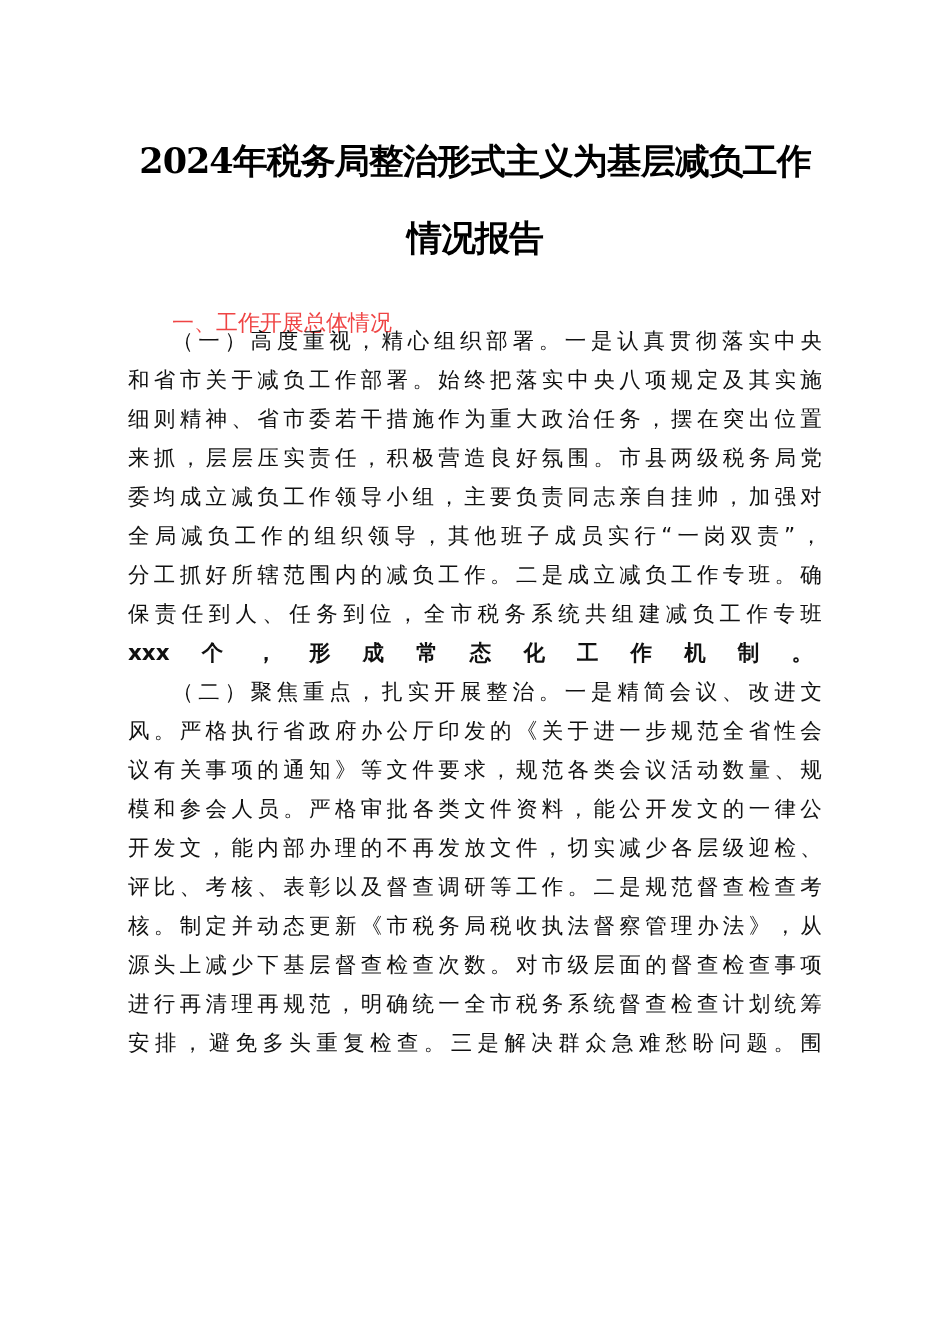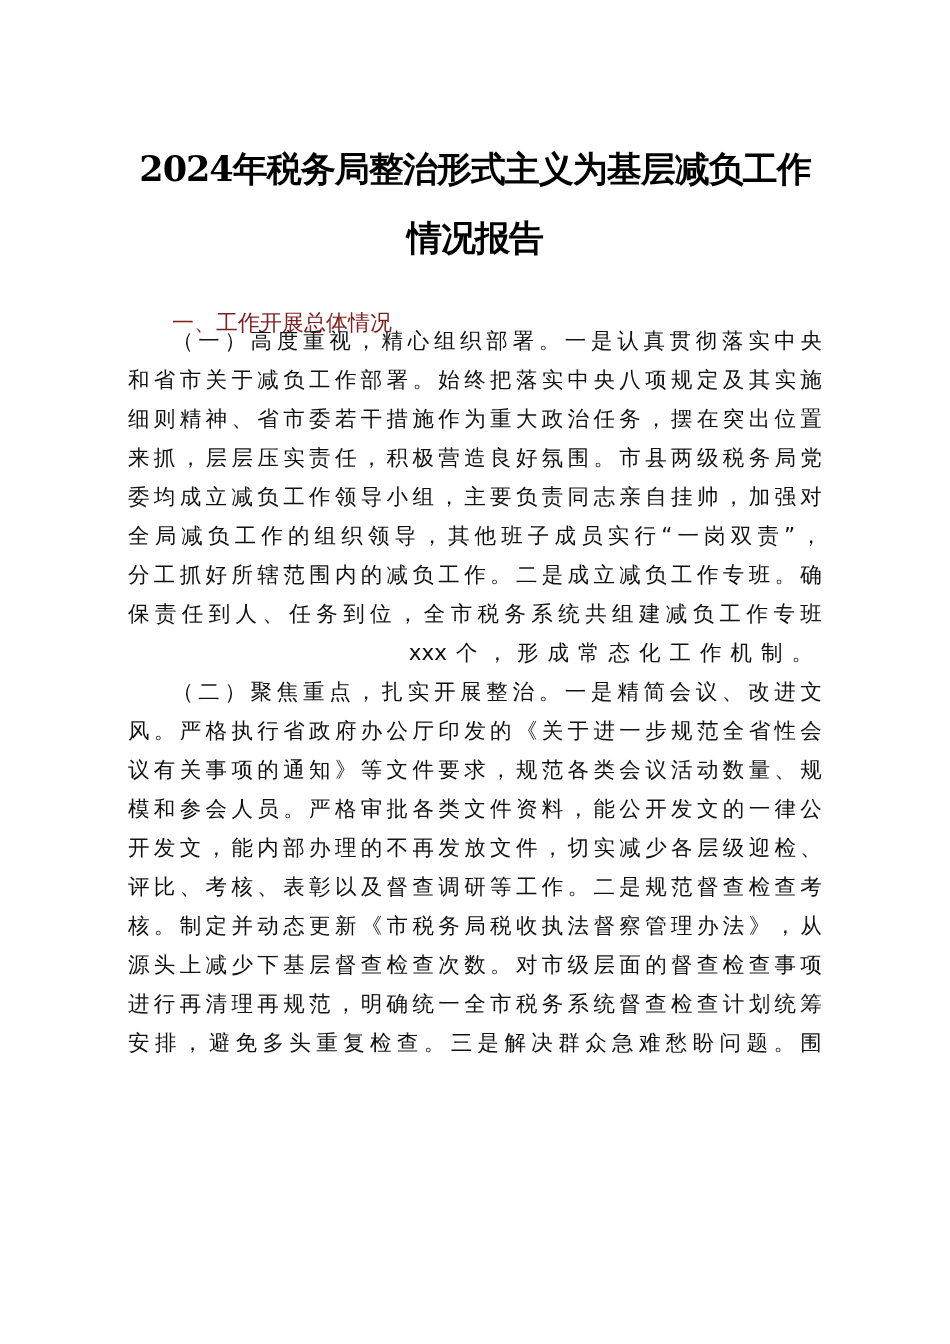--- a/index.html
+++ b/index.html
@@ -26,48 +26,48 @@
       left: 100px;
       width: 750px;
       text-align: center;
       font-family: "DejaVu Serif", "Liberation Serif", serif;
       font-weight: bold;
       font-size: 35px;
       line-height: 46px;
       letter-spacing: -1px;
       color: #000;
     }
-    .title.l1 { top: 146px; }
+    .title.l1 { top: 138px; }
     .title.l2 { top: 183px; margin-top: 32px; }
     .heading {
       position: absolute;
       left: 172px;
       top: 308px;
       font-family: Liberation Sans, sans-serif;
       font-size: 22px;
       line-height: 30px;
-      color: #7f1d1d;
+      color: #ef4444;
     }
     .line {
       position: absolute;
       left: 128px;
       width: 694px;
       height: 30px;
       font-family: "DejaVu Sans", "Liberation Sans", sans-serif;
       font-size: 21.5px;
       line-height: 30px;
       text-align: justify;
       text-align-last: justify;
       white-space: nowrap;
       color: #111;
       display: flex;
       justify-content: space-between;
     }
     .line.indent { left: 172px; width: 650px; }
-    .line.last { justify-content: flex-end; text-align-last: left; }
+    .line.last { justify-content: space-between; text-align-last: left; font-weight: bold; }
     .line.last span { margin-right: 9px; }
     .line span { display: inline-block; }
   </style>
 </head>
 <body>
 
 <div class="page">
   <div class="title l1">2024年税务局整治形式主义为基层减负工作</div>
   <div class="title l2">情况报告</div>
   <div class="heading">一、工作开展总体情况</div>

